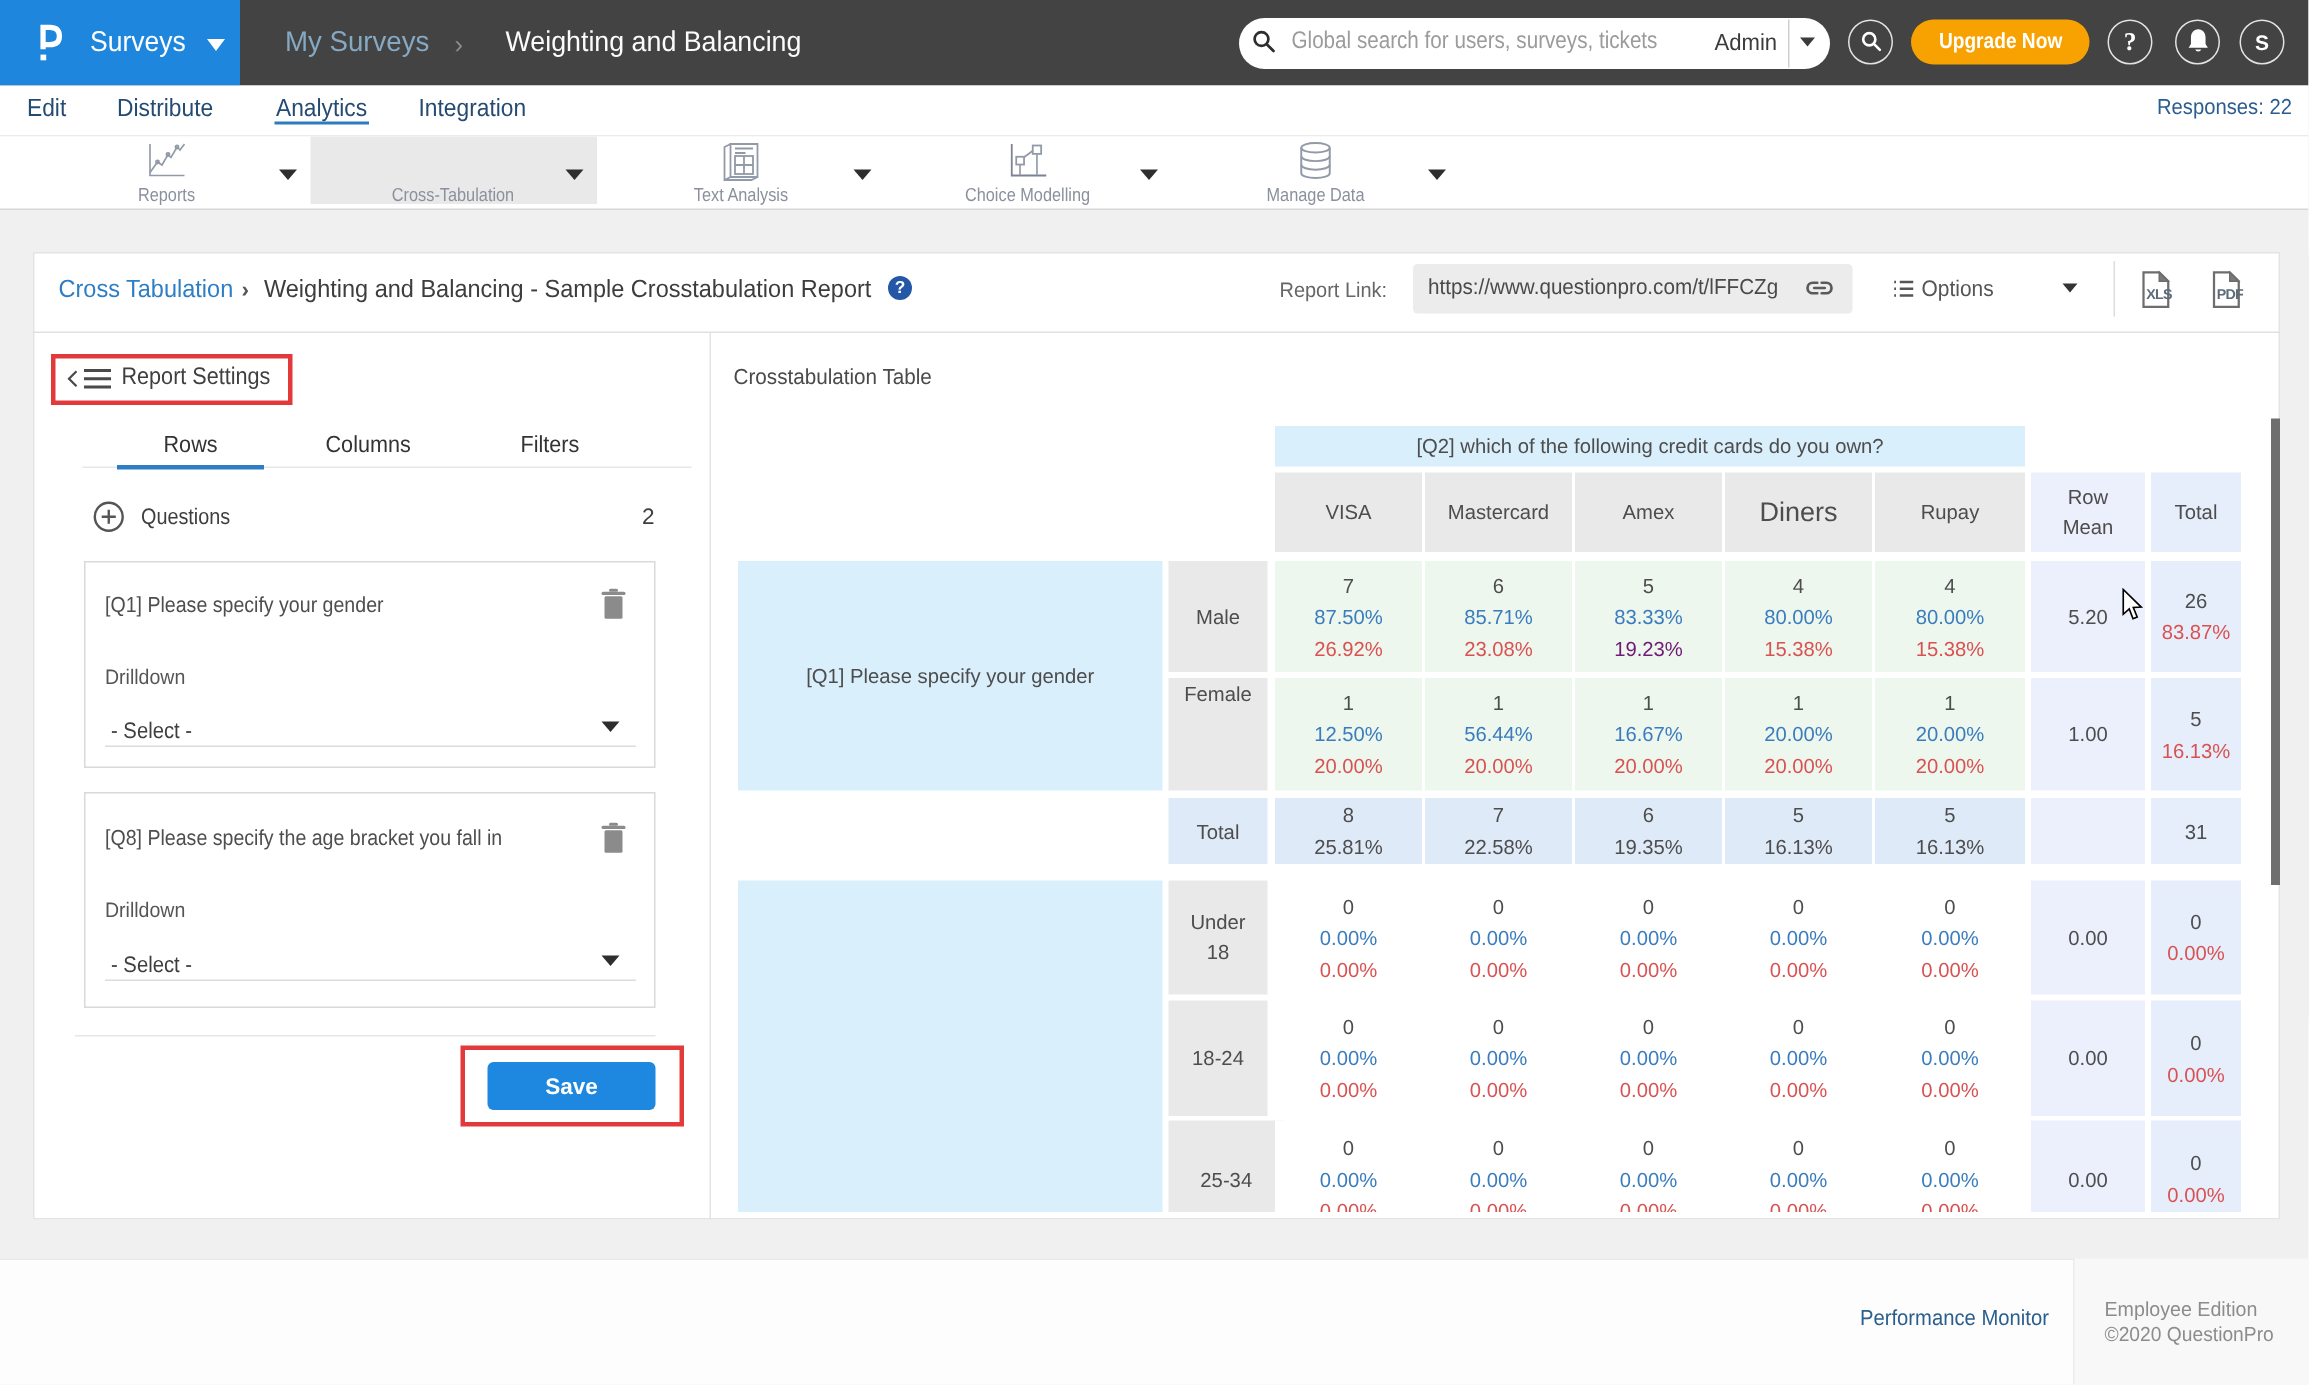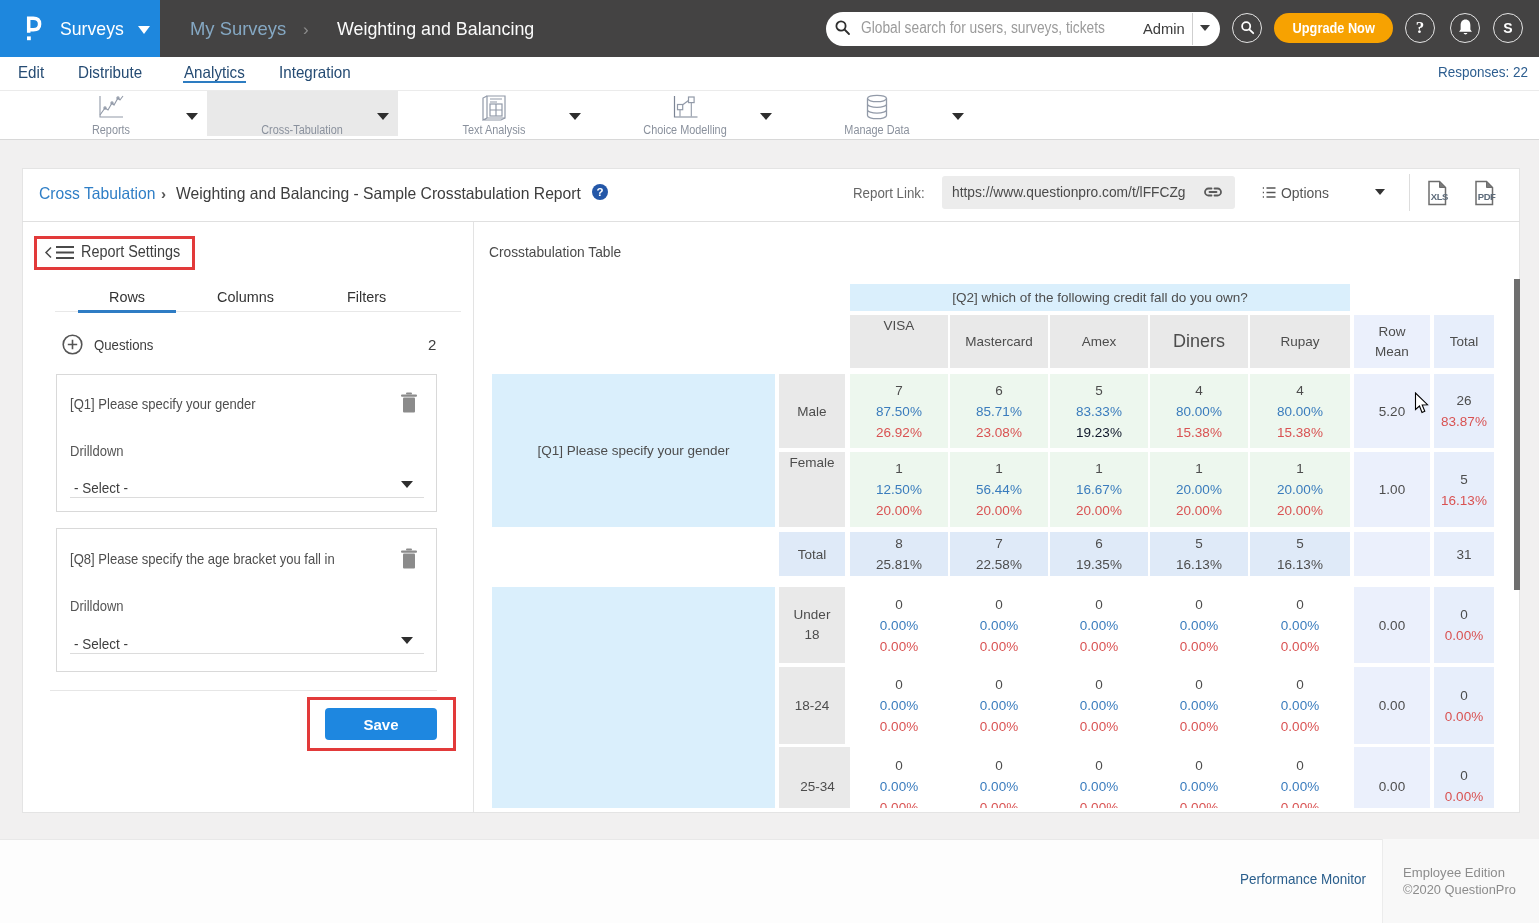--- a/index.html
+++ b/index.html
@@ -171,23 +171,23 @@
 <div style="position:absolute;left:70px;top:598px;font-size:14px;color:#555;white-space:nowrap;transform:scaleX(0.93);transform-origin:0 50%;z-index:2">Drilldown</div>
 <div style="position:absolute;left:74px;top:635px;font-size:15px;color:#3e3e3e;white-space:nowrap;transform:scaleX(0.9);transform-origin:0 50%;z-index:2">- Select -</div>
 <div style="position:absolute;left:70px;top:653px;width:354px;height:1px;background:#dcdcdc;z-index:2"></div>
 <div style="position:absolute;left:401px;top:637px;width:0;height:0;border-left:6px solid transparent;border-right:6px solid transparent;border-top:7px solid #2e2e2e;z-index:3"></div>
 <div style="position:absolute;left:50px;top:690px;width:387px;height:1px;background:#e6e6e6"></div>
 <div style="position:absolute;left:307px;top:697px;width:149px;height:54px;border:3px solid #e23a3a;box-sizing:border-box;z-index:5"></div>
 <div style="position:absolute;left:325px;top:708px;width:112px;height:32px;background:#1e87e0;border-radius:4px;color:#fff;font-size:15px;font-weight:bold;display:flex;align-items:center;justify-content:center;z-index:4">Save</div>
 <div style="position:absolute;left:0px;top:0px;width:1539px;height:808px;overflow:hidden;z-index:1;pointer-events:none">
 <div style="position:relative;width:1539px;height:808px">
 <div style="position:absolute;left:850px;top:284px;width:500px;height:27px;background:#daeffc;z-index:1">
-        <div style="display:flex;align-items:center;justify-content:center;height:100%;font-size:13.5px;color:#4d4d4d">[Q2] which of the following credit fall do you own?</div>
-      </div>
-<div style="position:absolute;left:850px;top:315px;width:98px;height:53px;background:#e9e9e9;display:flex;flex-direction:column;align-items:center;text-align:center;font-size:13.5px;line-height:21px;color:#4d4d4d">
+        <div style="display:flex;align-items:center;justify-content:center;height:100%;font-size:13.5px;color:#4d4d4d">[Q2] which of the following credit cards do you own?</div>
+      </div>
+<div style="position:absolute;left:850px;top:315px;width:98px;height:53px;background:#e9e9e9;display:flex;flex-direction:column;align-items:center;justify-content:center;text-align:center;font-size:13.5px;line-height:21px;color:#4d4d4d">
         <div>VISA</div>
       </div>
 <div style="position:absolute;left:950px;top:315px;width:98px;height:53px;background:#e9e9e9;display:flex;flex-direction:column;align-items:center;justify-content:center;text-align:center;font-size:13.5px;line-height:21px;color:#4d4d4d">
         <div>Mastercard</div>
       </div>
 <div style="position:absolute;left:1050px;top:315px;width:98px;height:53px;background:#e9e9e9;display:flex;flex-direction:column;align-items:center;justify-content:center;text-align:center;font-size:13.5px;line-height:21px;color:#4d4d4d">
         <div>Amex</div>
       </div>
 <div style="position:absolute;left:1150px;top:315px;width:98px;height:53px;background:#e9e9e9;display:flex;flex-direction:column;align-items:center;justify-content:center;text-align:center;font-size:18px;line-height:21px;color:#4d4d4d">
         <div>Diners</div>
@@ -231,21 +231,21 @@
         <div style="color:#d95252">26.92%</div>
       </div>
 <div style="position:absolute;left:950px;top:374px;width:98px;height:74px;background:#edf7ee;display:flex;flex-direction:column;align-items:center;justify-content:center;text-align:center;font-size:13.5px;line-height:21px;color:#4d4d4d">
         <div>6</div>
         <div style="color:#3a7cbd">85.71%</div>
         <div style="color:#d95252">23.08%</div>
       </div>
 <div style="position:absolute;left:1050px;top:374px;width:98px;height:74px;background:#edf7ee;display:flex;flex-direction:column;align-items:center;justify-content:center;text-align:center;font-size:13.5px;line-height:21px;color:#4d4d4d">
         <div>5</div>
         <div style="color:#3a7cbd">83.33%</div>
-        <div style="color:#0f172a">19.23%</div>
+        <div style="color:#701a75">19.23%</div>
       </div>
 <div style="position:absolute;left:1150px;top:374px;width:98px;height:74px;background:#edf7ee;display:flex;flex-direction:column;align-items:center;justify-content:center;text-align:center;font-size:13.5px;line-height:21px;color:#4d4d4d">
         <div>4</div>
         <div style="color:#3a7cbd">80.00%</div>
         <div style="color:#d95252">15.38%</div>
       </div>
 <div style="position:absolute;left:1250px;top:374px;width:100px;height:74px;background:#edf7ee;display:flex;flex-direction:column;align-items:center;justify-content:center;text-align:center;font-size:13.5px;line-height:21px;color:#4d4d4d">
         <div>4</div>
         <div style="color:#3a7cbd">80.00%</div>
         <div style="color:#d95252">15.38%</div>

